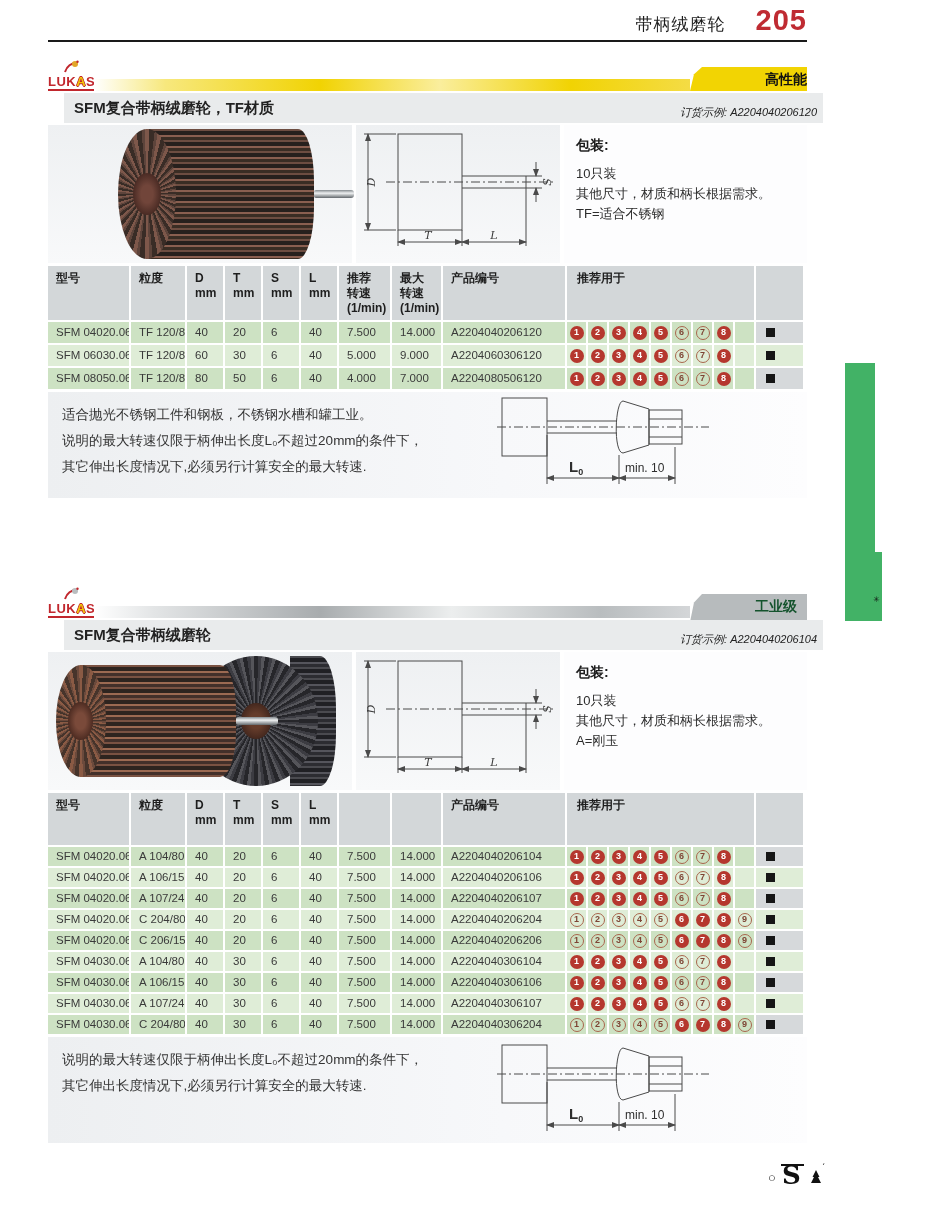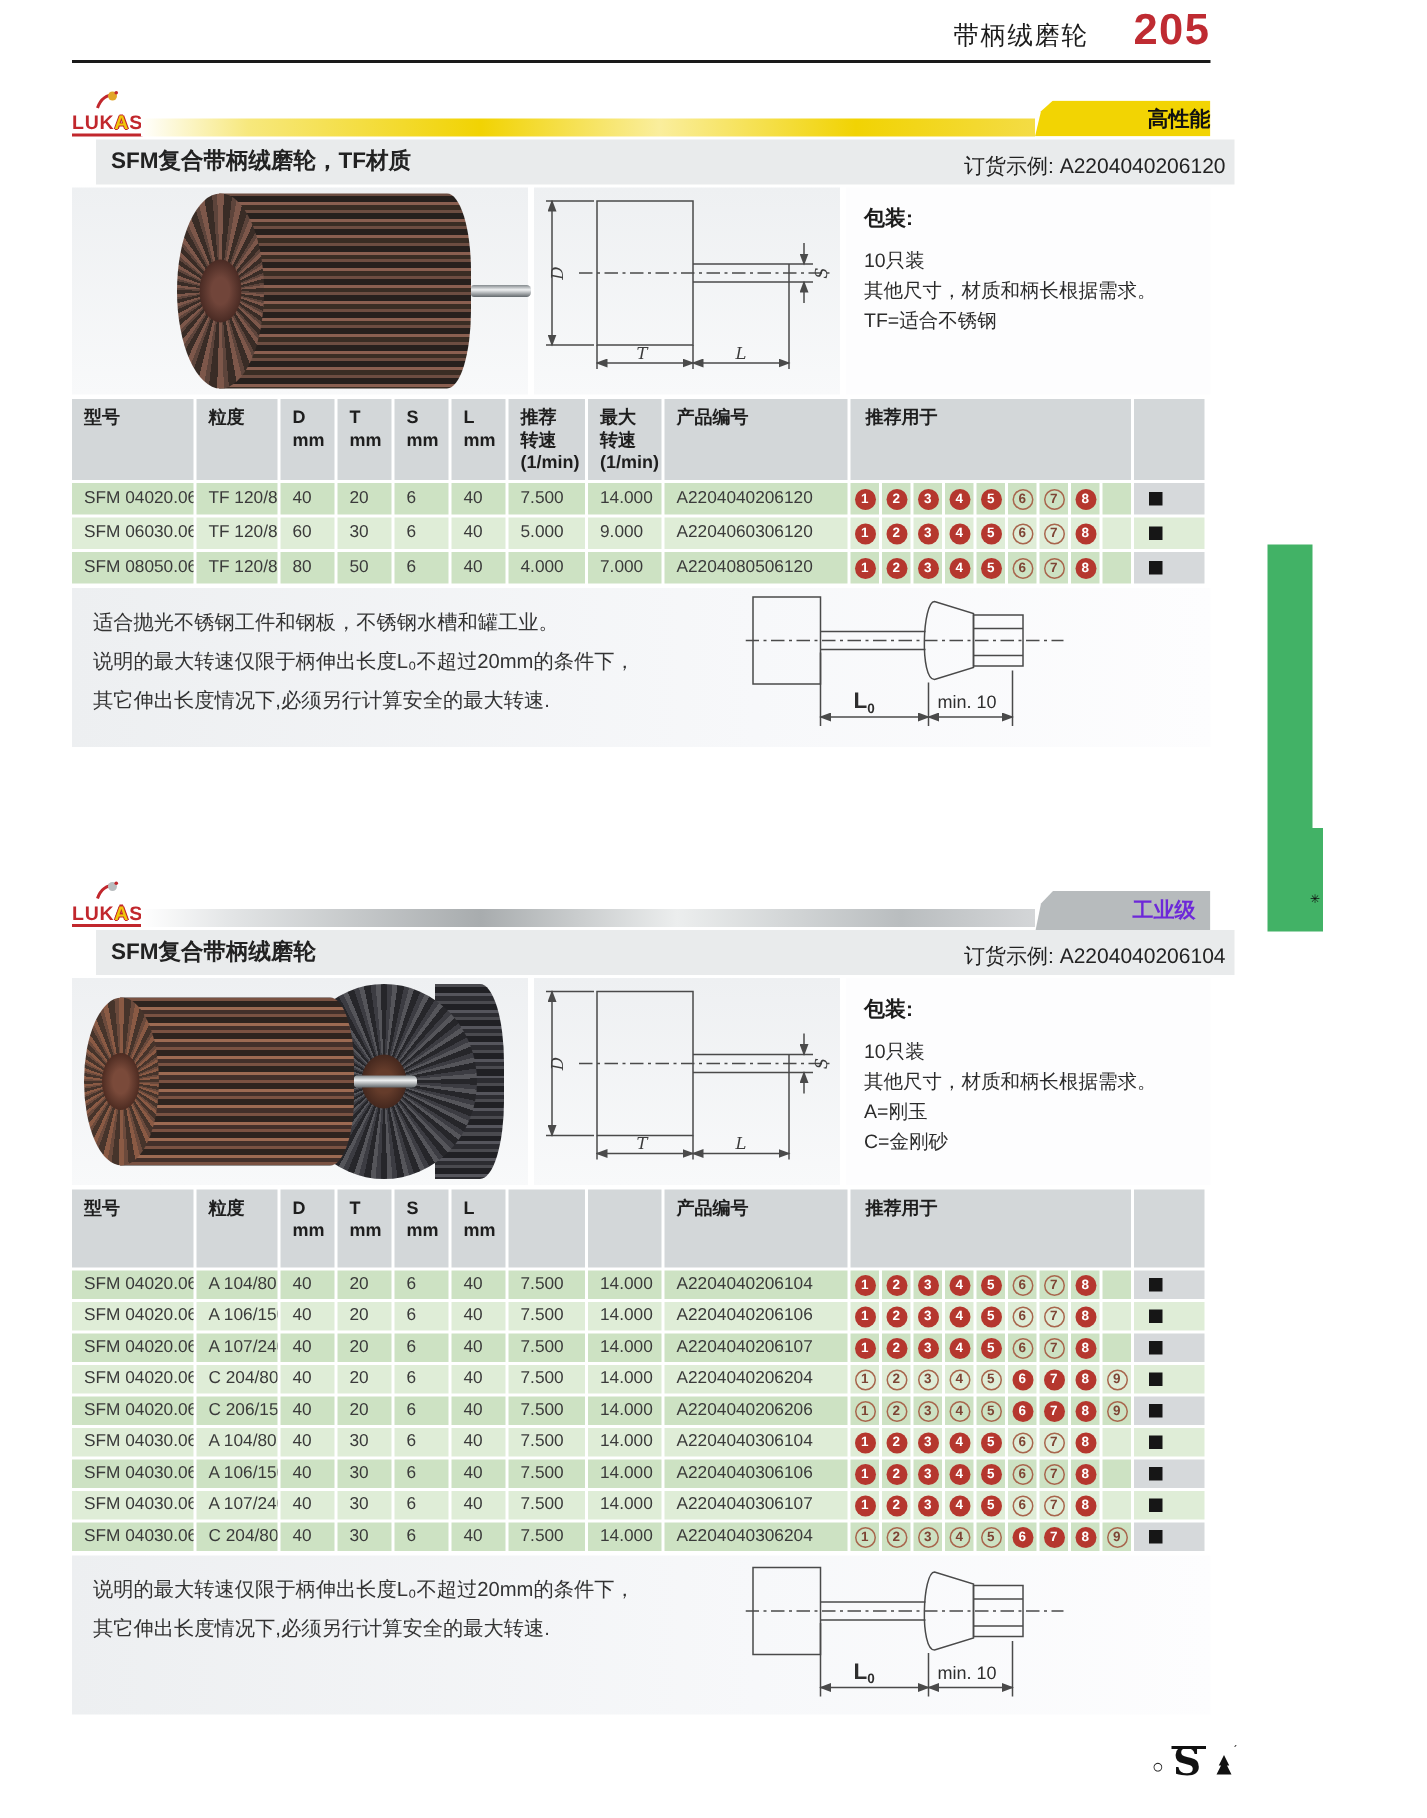--- a/index.html
+++ b/index.html
@@ -22,26 +22,26 @@
   
   .ybar{position:absolute;left:94px;width:596px;height:12px;
         background:linear-gradient(90deg,#ffffff 0,#f7e87d 12%,#f1d303 38%,#faee9d 58%,#f1d303 80%,#f4dc45 100%)}
   .ytab{position:absolute;left:690px;width:117px;height:24px;background:var(--yellow,#f2d403);
         clip-path:polygon(0 100%,4px 30%,12px 0,100% 0,100% 100%);
         font-size:14px;font-weight:700;line-height:24px;text-align:right;box-sizing:border-box;color:#111}
   .gbar{position:absolute;left:94px;width:596px;height:12px;
         background:linear-gradient(90deg,#ffffff 0,#e3e5e6 10%,#a8acae 38%,#eceeee 60%,#b9bdbf 85%,#d4d6d8 100%)}
   .gtab{position:absolute;left:690px;width:117px;height:28px;background:var(--tab-gray,#b7bbbd);
         clip-path:polygon(0 100%,4px 30%,12px 0,100% 0,100% 100%);
-        font-size:14px;font-weight:700;line-height:24px;text-align:right;padding-right:10px;box-sizing:border-box;color:#6d28d9}
+        font-size:14px;font-weight:700;line-height:24px;text-align:right;padding-right:10px;box-sizing:border-box;color:#14532d}
 
   
   .tbar{position:absolute;left:64px;width:759px;height:30px;background:#e9ebec}
   .sec-title{position:absolute;left:10px;top:0;line-height:30px;font-size:15px;font-weight:700;color:#222}
-  .order-ex{position:absolute;right:6px;bottom:3px;font-size:14px;color:#222}
+  .order-ex{position:absolute;right:6px;bottom:3px;font-size:11px;font-style:italic;color:#222}
 
   
   .panel{position:absolute;height:138px;background:linear-gradient(180deg,#eef0f2,#f8f9fa)}
   .panel.pack{background:#fdfdfe}
   .pack-heading{font-weight:700;font-size:14px;margin:12px 0 9px 12px;color:#1c1c1c}
   .pack-line{font-size:13px;line-height:20px;margin-left:12px;color:#2c2c2c}
 
   
   .wheel{position:absolute}
   .wface{position:absolute;top:0;bottom:0;border-radius:50%}
@@ -421,21 +421,20 @@
       <text class="dim" x="136" y="111" text-anchor="middle">L</text>
       <text class="dim" x="190" y="57" text-anchor="middle" transform="rotate(-90 190 54)">S</text>
     </svg>
   </div>
   <div class="panel pack" style="left:564px;top:652px;width:243px">
     <div class="pack-heading">包装:</div>
     <div>
         <div class="pack-line">10只装</div>
         <div class="pack-line">其他尺寸，材质和柄长根据需求。</div>
         <div class="pack-line">A=刚玉</div>
-        <div class="pack-line">C=金刚砂</div>
       </div>
   </div>
 
   <div class="tbl rows-sm" style="top:793px">
     <div class="tgrid hdr hdr-sm">
         <div class="th c0">型号</div>
         <div class="th c1">粒度</div>
         <div class="th c2">D
 mm</div>
         <div class="th c3">T

